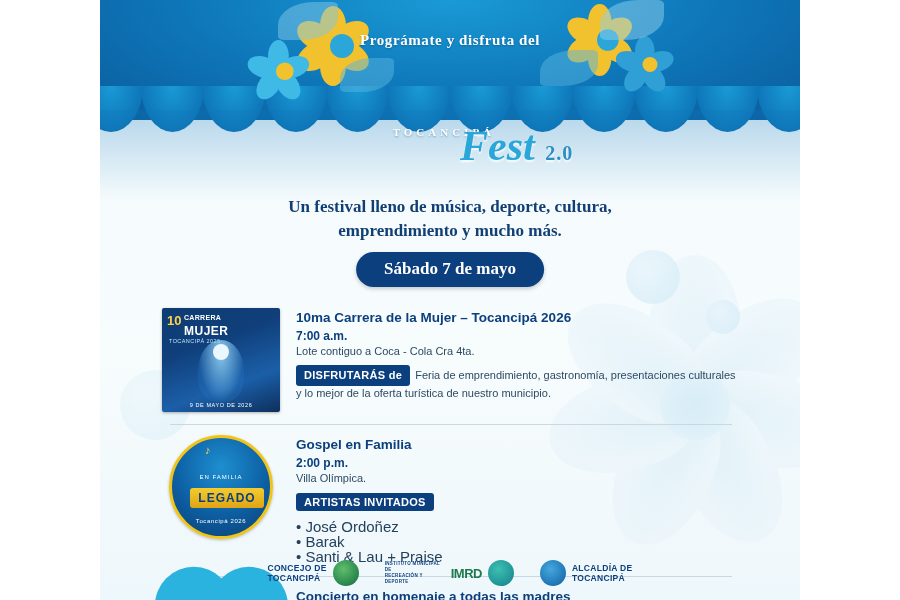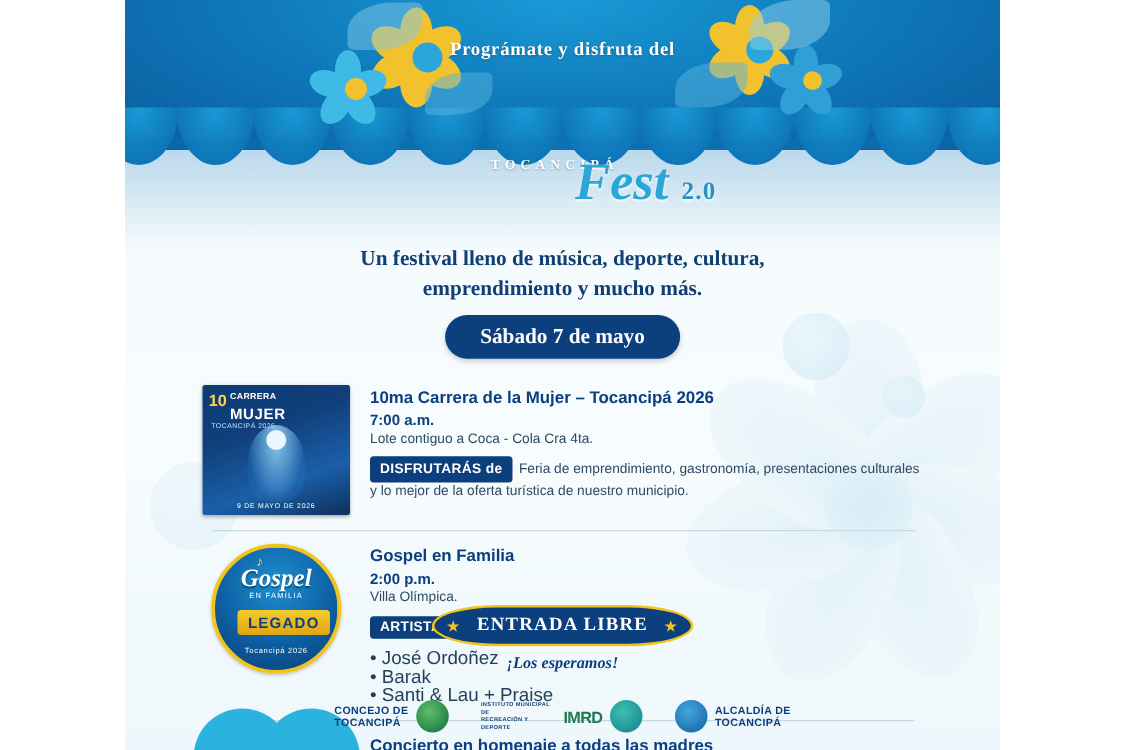--- a/index.html
+++ b/index.html
@@ -422,21 +422,20 @@
           </div>
         </div>
       </div>
 
       <div class="divider"></div>
 
       <div class="event">
         <div class="thumb">
           <div class="gospel-badge">
             <div class="g-note">♪</div>
-            <div class="g-top">Gospel</div>
             <div class="g-sub">EN FAMILIA</div>
             <div class="g-ribbon">LEGADO</div>
             <div class="g-foot">Tocancipá 2026</div>
           </div>
         </div>
         <div class="details">
           <div class="ev-title">Gospel en Familia</div>
           <div class="ev-time">2:00 p.m.</div>
           <div class="ev-place">Villa Olímpica.</div>
           <div style="margin-top:8px">
@@ -459,24 +458,20 @@
 
           </div>
         </div>
         <div class="details">
           <div class="ev-title">Concierto en homenaje a todas las madres</div>
 
         </div>
       </div>
     </div>
 
-    <div class="entrada">
-      <div class="entrada-pill">ENTRADA LIBRE</div>
-      <div class="entrada-sub">¡Los esperamos!</div>
-    </div>
 
     <div class="footer">
       <div class="f-item">
         <div class="f-text" style="">
           <div>CONCEJO DE</div>
           <div>TOCANCIPÁ</div>
         </div>
         <div class="f-mark seal"></div>
       </div>
       <div class="f-item">

